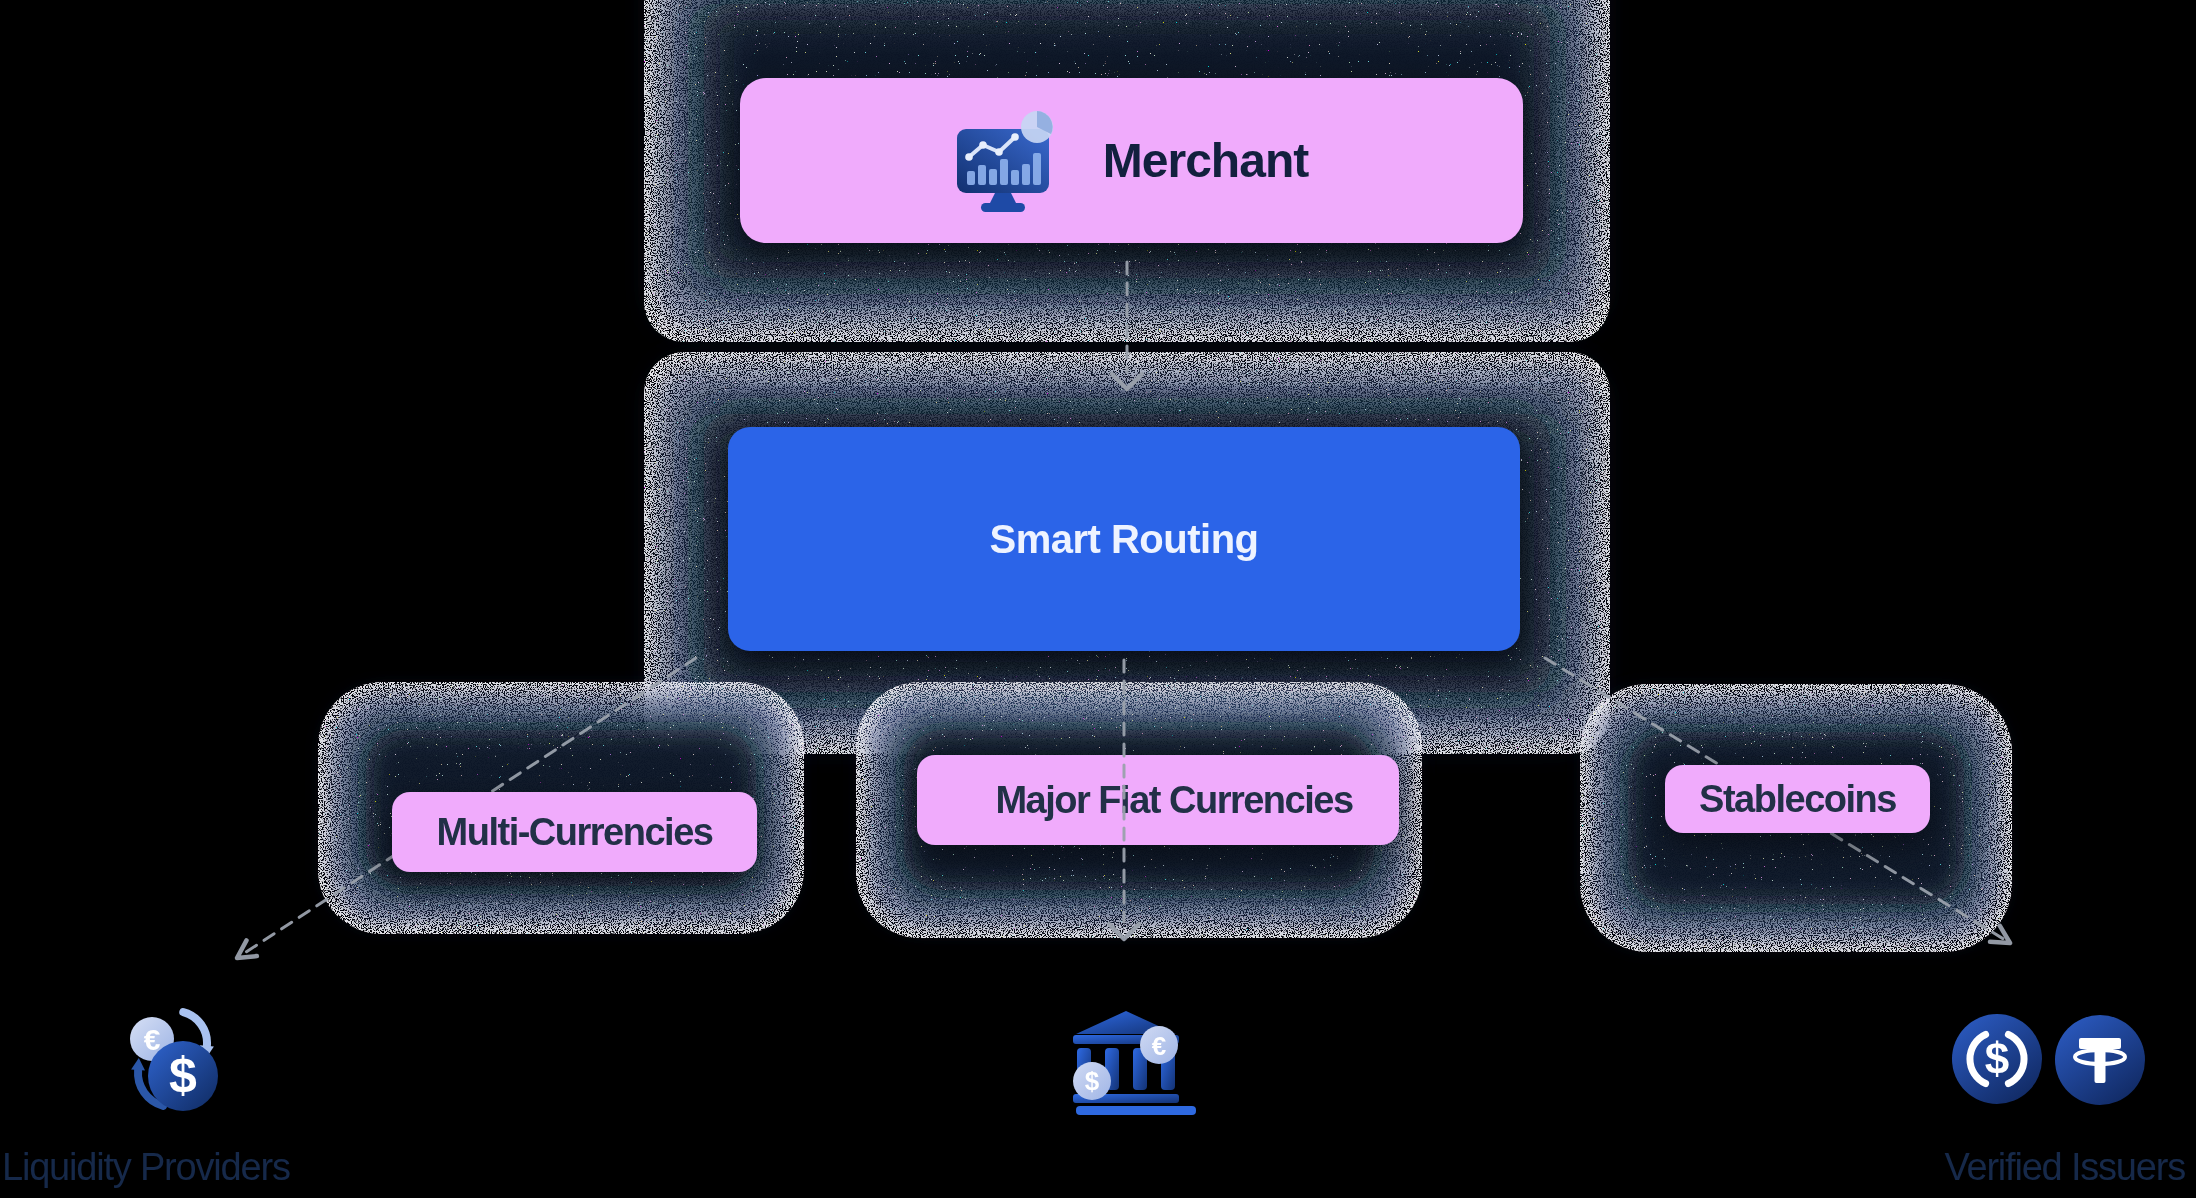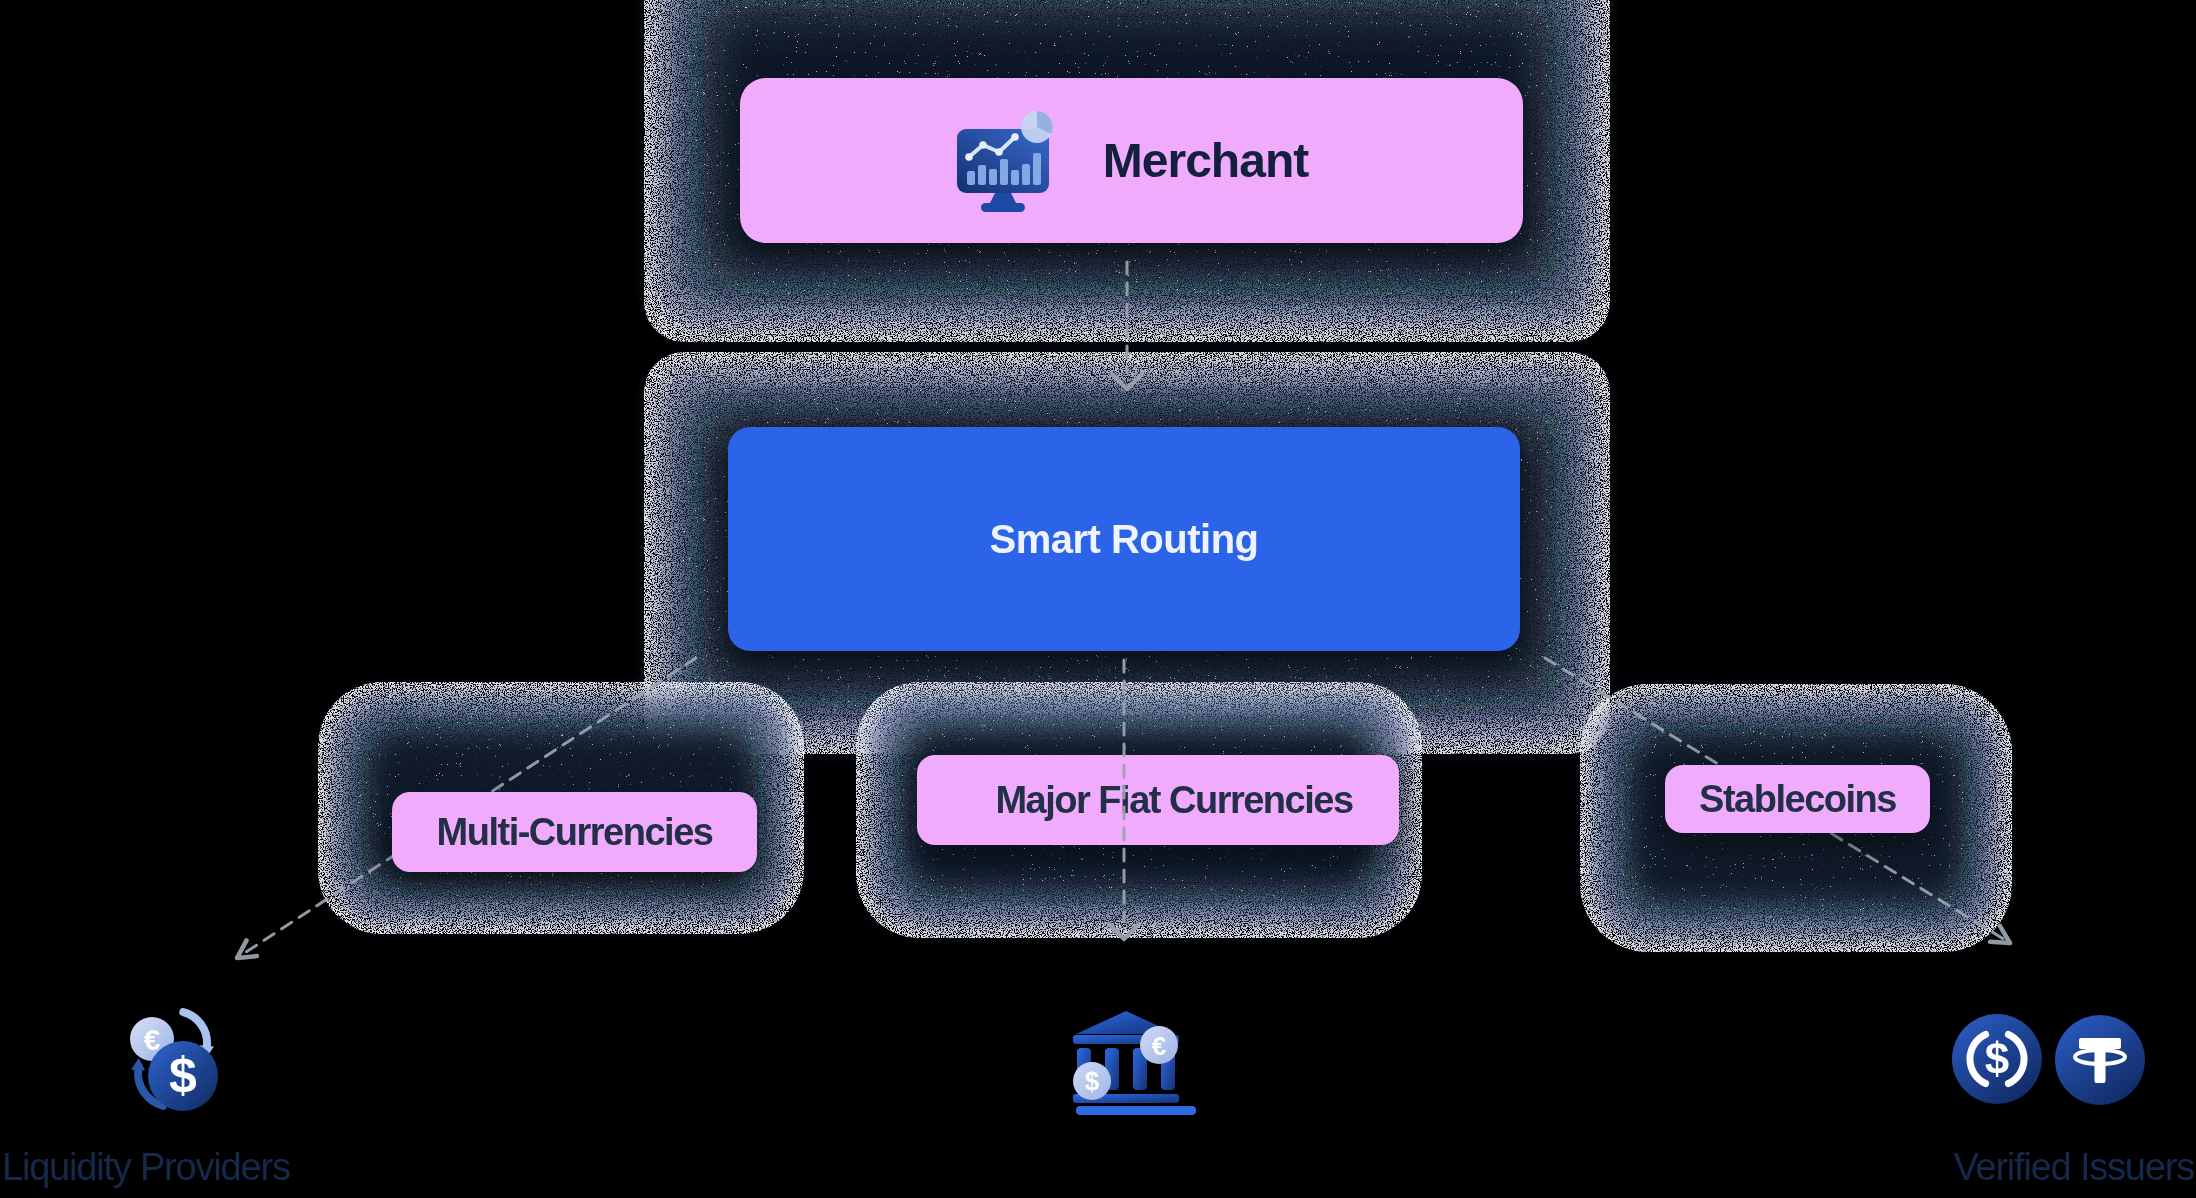--- a/index.html
+++ b/index.html
@@ -16,21 +16,21 @@
   .router-subtitle{font-size:40px;font-weight:700;color:#eef3ff;letter-spacing:-.5px;}
   .channel-card{border-radius:18px;}
   .channel-label{font-size:38px;font-weight:700;color:#223047;letter-spacing:-1.5px;white-space:nowrap;}
   .ch-mc{left:392px;top:755px;width:365px;height:80px;margin-top:37px;}
   .ch-mf{left:917px;top:755px;width:450px;height:90px;padding-left:32px;}
   .ch-sc{left:1665px;top:757px;width:265px;height:68px;margin-top:8px;}
   .endpoint-label{position:absolute;top:1146px;font-size:38px;font-weight:400;color:#16294a;
                   letter-spacing:-1.2px;white-space:nowrap;}
   .ep-liq{left:2px;width:440px;text-align:left;}
   .ep-bank{left:896px;width:500px;text-align:center;}
-  .ep-ver{right:2px;width:440px;text-align:right;}
+  .ep-ver{right:11px;width:440px;text-align:right;}
   .ep-icon{position:absolute;}
 </style>
 </head>
 <body>
 
 <div class="stage">
 
   <svg class="layer" width="2196" height="1198" viewBox="0 0 2196 1198">
     <defs>
       <filter id="speckW" x="-3%" y="-3%" width="106%" height="106%">

